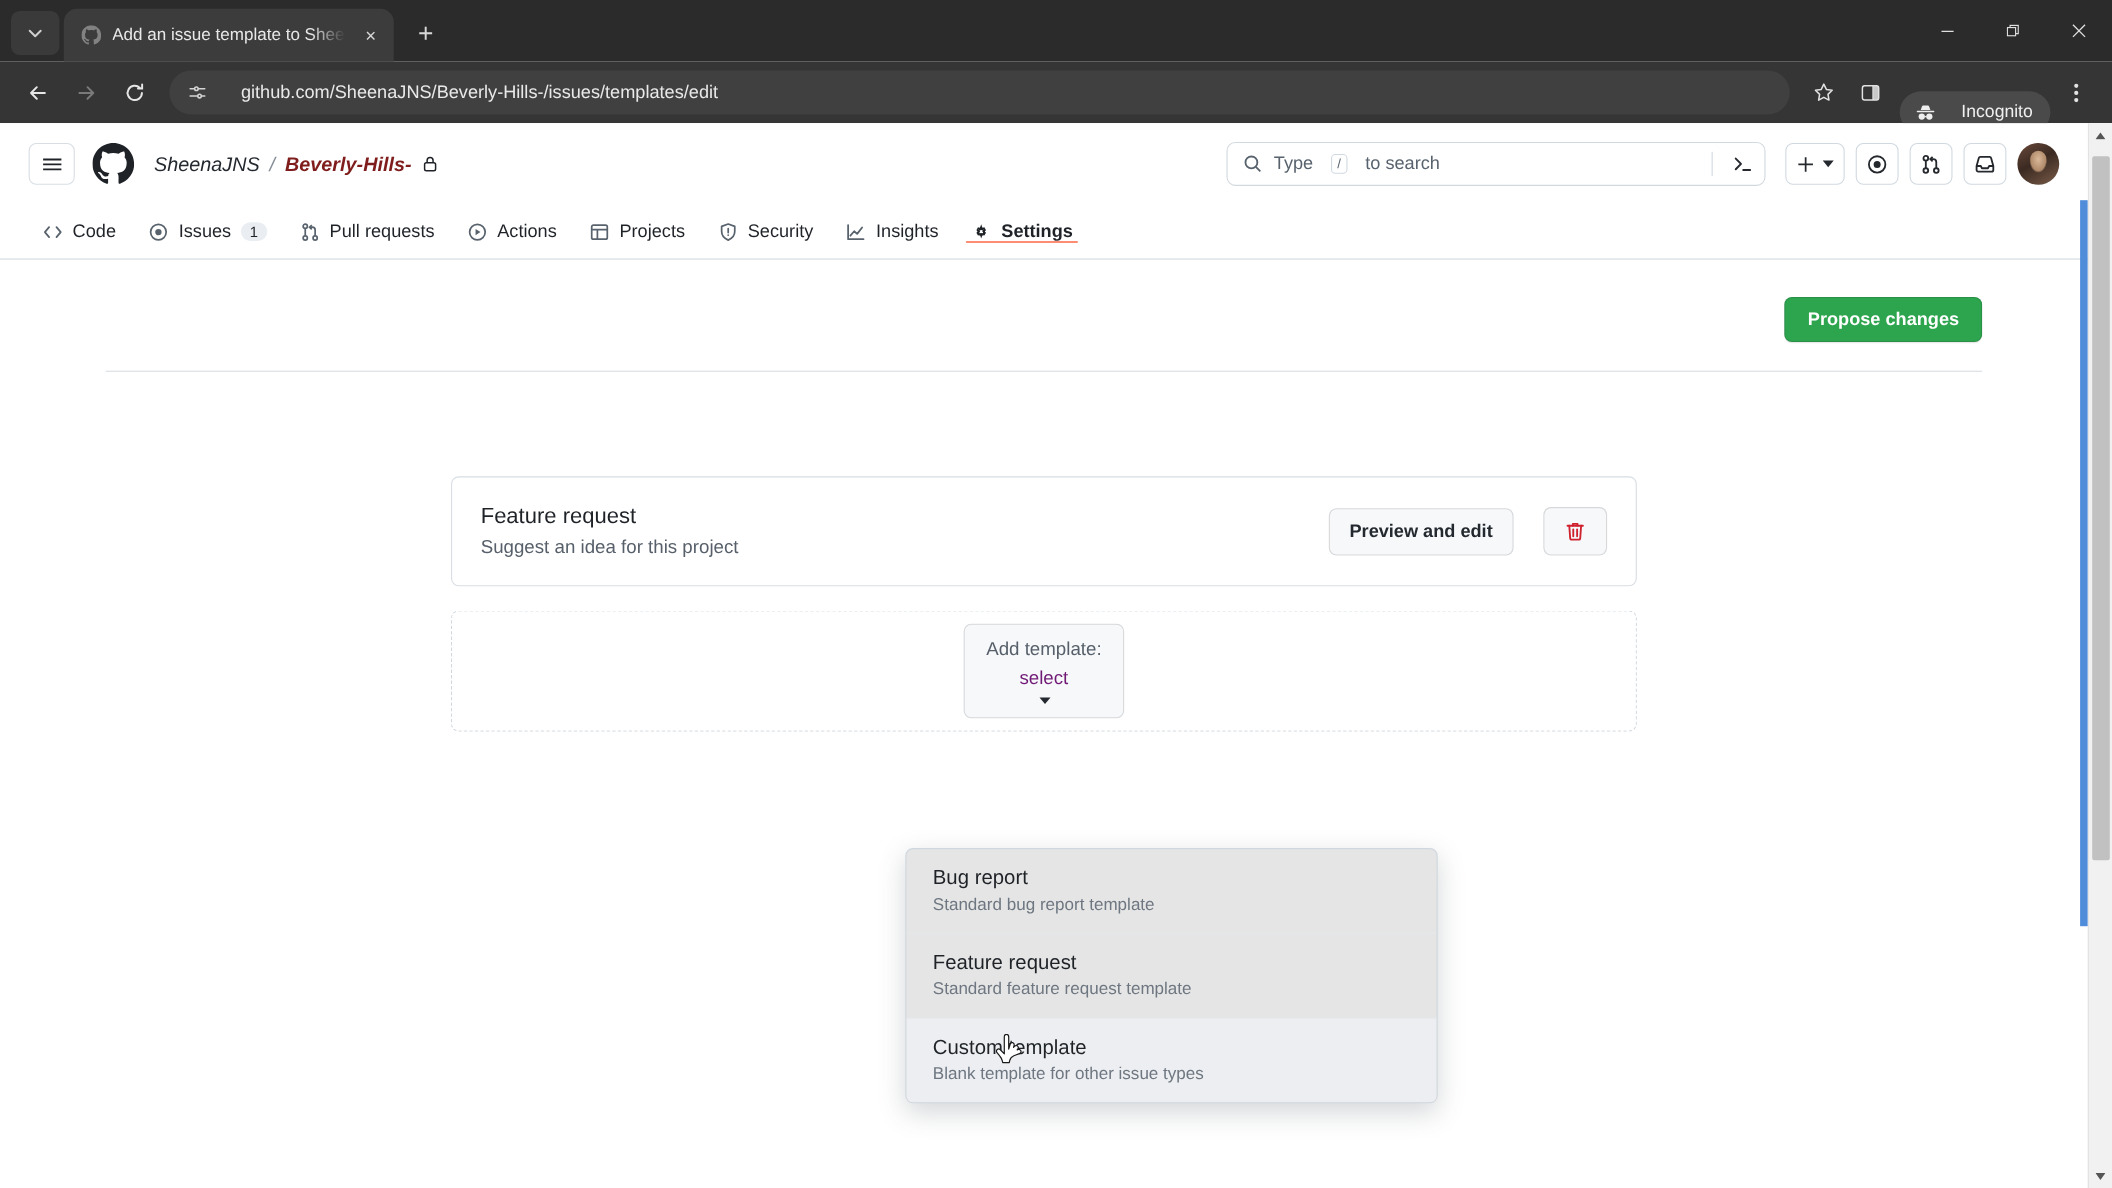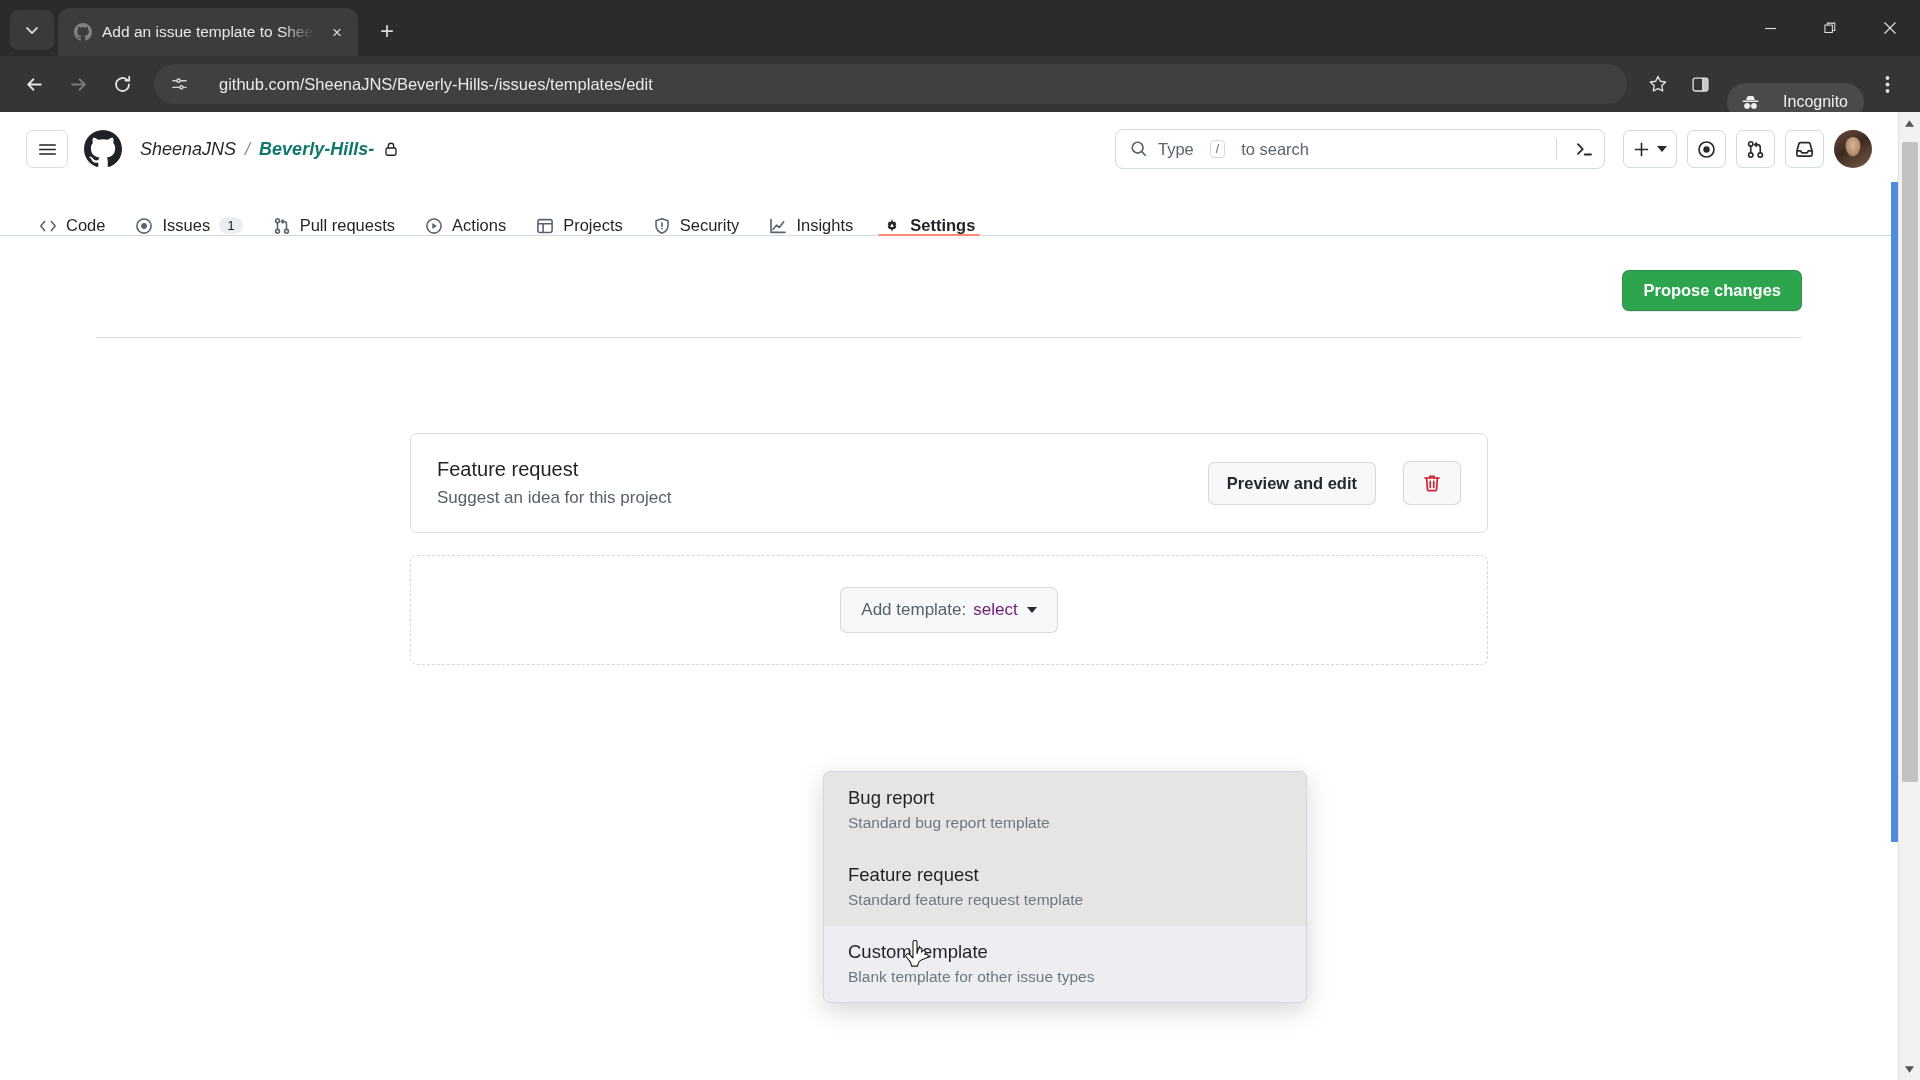--- a/index.html
+++ b/index.html
@@ -99,21 +99,21 @@
   }
   .hamburger {
     width: 42px; height: 38px; border: 1px solid #d8dee4; border-radius: 7px;
     display: flex; align-items: center; justify-content: center;
     margin-right: 16px; flex: 0 0 42px;
   }
   .gh-logo { width: 38px; height: 38px; flex: 0 0 38px; margin-right: 18px; }
   .breadcrumb { display: flex; align-items: center; gap: 9px; font-size: 18px; font-style: italic; }
   .bc-owner { color: #24292f; }
   .bc-sep { color: #848d97; }
-  .bc-repo { color: #0f766e; font-weight: 600; }
+  .bc-repo { color: #7f1d1d; font-weight: 600; }
   .gh-spacer { flex: 1; }
   .gh-search {
     width: 490px; height: 40px; border: 1px solid #d1d9e0; border-radius: 8px;
     display: flex; align-items: center; padding: 0 10px 0 14px; gap: 10px;
     background: #fff;
   }
   .gh-search-text { color: #59636e; font-size: 16.5px; flex: 1; display: flex; align-items: center; gap: 16px;}
   .slash-key {
     border: 1px solid #d1d9e0; border-radius: 4px; font-size: 12px;
     padding: 0px 5px; color: #59636e; line-height: 16px;
@@ -131,21 +131,21 @@
     position: relative;
   }
   .avatar::after {
     content:""; position:absolute; left:28%; top:18%; width:44%; height:52%;
     background: radial-gradient(ellipse at 50% 40%, #d9b89a 0%, #b08a6a 60%, transparent 72%);
     border-radius: 50%;
   }
 
   
   .gh-nav {
-    height: 50px; display: flex; align-items: flex-end; padding: 0 26px;
+    height: 50px; display: flex; align-items: center; padding: 0 26px;
     border-bottom: 1px solid #d1d9e0; gap: 4px;
   }
   .gh-tab {
     display: flex; align-items: center; gap: 9px; padding: 0 13px;
     color: #1f2328; font-size: 16.5px; position: relative;
   }
   .gh-tab.active { font-weight: 600; }
   .gh-tab.active::after {
     content: ""; position: absolute; left: 8px; right: 8px; bottom: -1px;
     height: 2px; background: #fd8c73; border-radius: 2px;
@@ -184,21 +184,21 @@
     justify-content: center; color: #cf222e;
   }
 
   .add-zone {
     margin-top: 22px; border: 1px dashed #d0d7de; border-radius: 7px;
     min-height: 110px; display: flex; align-items: center; justify-content: center;
   }
   .btn-add-template {
     background: #f6f8fa; border: 1px solid rgba(31,35,40,.15); border-radius: 7px;
     padding: 12px 20px; font-size: 17px; color: #24292f;
-    display: flex; align-items: center; gap: 7px;
+    display: flex; align-items: center; gap: 7px; flex-direction: column;
   }
   .btn-add-template .lbl-muted { color: #57606a; }
   .btn-add-template .lbl-strong { font-weight: 400; color: #701a75; }
   .caret { border-left: 5px solid transparent; border-right: 5px solid transparent;
            border-top: 6px solid #24292f; margin-left: 2px; }
 
   
   .dropdown {
     position: absolute; left: 823px; top: 659px; width: 484px;
     background: #e5e5e5; border: 1px solid #d0d7de; border-radius: 7px;

